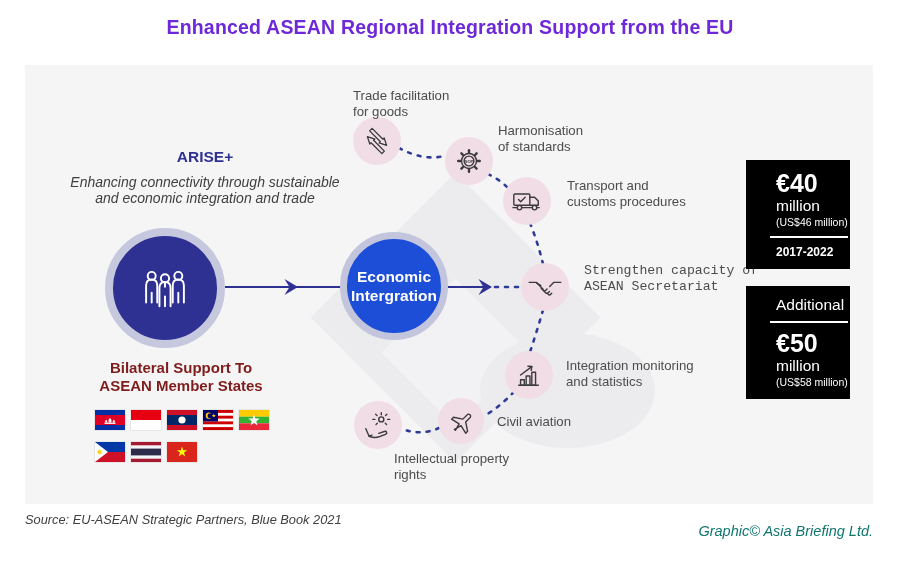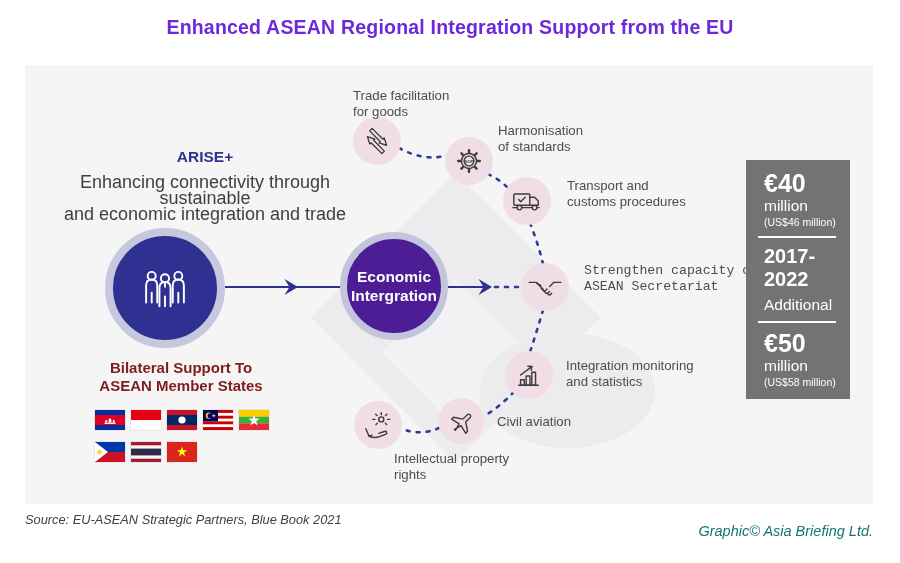--- a/index.html
+++ b/index.html
@@ -10,44 +10,44 @@
   .panel{position:absolute;left:25px;top:65px;width:848px;height:439px;background:#f5f5f6;}
   .wm{position:absolute;}
   .wm-diamond{left:328px;top:150px;width:205px;height:205px;background:#ececee;transform:rotate(45deg);}
   .wm-diamond-inner{left:378px;top:235px;width:105px;height:105px;background:#f2f2f4;transform:rotate(45deg);}
   .wm-blob{left:455px;top:268px;width:175px;height:115px;background:#ececee;border-radius:50%;}
   .connectors{position:absolute;left:0;top:0;width:848px;height:439px;}
   .pre{white-space:pre-line;}
 
   .arise-block{position:absolute;left:15px;top:83px;width:330px;text-align:center;}
   .arise-name{font-size:15.5px;font-weight:bold;color:#2e3192;margin-bottom:8px;}
-  .arise-desc{font-size:18px;color:#3f3f3f;line-height:16px;}
+  .arise-desc{font-size:14px;color:#3f3f3f;line-height:16px;font-style:italic;}
 
   .big-circle{position:absolute;left:80px;top:163px;width:104px;height:104px;border-radius:50%;
               background:#2e3192;border:8px solid #c6c8de;display:flex;align-items:center;justify-content:center;}
   .bilateral{position:absolute;left:16px;top:294px;width:280px;text-align:center;
              font-size:15px;font-weight:bold;color:#7f1d1d;line-height:18px;}
   .flags{position:absolute;left:70px;top:345px;width:175px;display:flex;flex-wrap:wrap;gap:12px 6px;}
   .flag{width:30px;height:20px;display:block;box-shadow:0 0 0 .5px rgba(0,0,0,.12);}
 
   .center-circle{position:absolute;left:315px;top:167px;width:94px;height:94px;border-radius:50%;
-                 background:#4c1d95;border:7px solid #c3c5dd;display:flex;align-items:center;justify-content:center;
+                 background:#1d4ed8;border:7px solid #c3c5dd;display:flex;align-items:center;justify-content:center;
                  text-align:center;color:#ffffff;font-size:15.5px;font-weight:600;line-height:19px;}
 
   .node{position:absolute;width:48px;height:48px;border-radius:50%;background:#f1dde6;
         display:flex;align-items:center;justify-content:center;}
   .node svg{display:block;}
   .node-label{position:absolute;font-size:13.2px;line-height:16px;color:#4c4c4c;}
 
-  .fund-box{position:absolute;left:721px;width:104px;background:#737373;color:#ffffff;padding:10px 0 10px 18px;box-sizing:border-box;}
+  .fund-box{position:absolute;left:721px;width:104px;background:#000000;color:#ffffff;padding:10px 0 10px 30px;box-sizing:border-box;}
   .fund-box .amount{font-size:25px;font-weight:bold;line-height:27px;}
   .fund-box .unit{font-size:15.5px;line-height:18px;}
   .fund-box .usd{font-size:10.5px;line-height:14px;}
   .fund-box .divider{width:78px;height:1.5px;background:#ffffff;margin:7px 0 7px -6px;}
-  .fund-box .period{font-size:20px;font-weight:bold;}
+  .fund-box .period{font-size:12px;font-weight:bold;}
   .fund-box .heading{font-size:15.5px;line-height:18px;}
   #fund-box-1{top:95px;}
   #fund-box-2{top:221px;}
 
   .source{position:absolute;left:25px;top:512px;font-size:12.8px;font-style:italic;color:#404040;}
   .credit{position:absolute;right:27px;top:523px;font-size:14.5px;font-style:italic;color:#0f766e;}
 
   .ic{stroke:#3b3b3b;stroke-width:1.5;fill:none;stroke-linecap:round;stroke-linejoin:round;}
 </style>
 </head>

